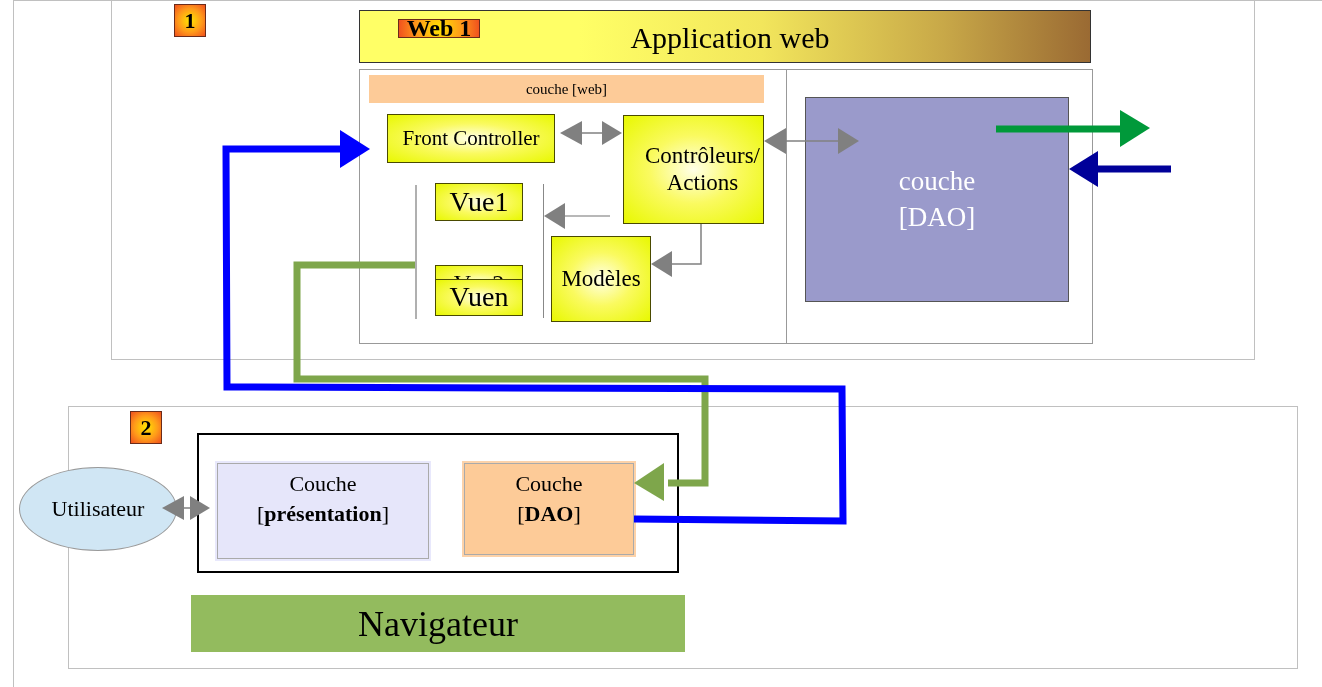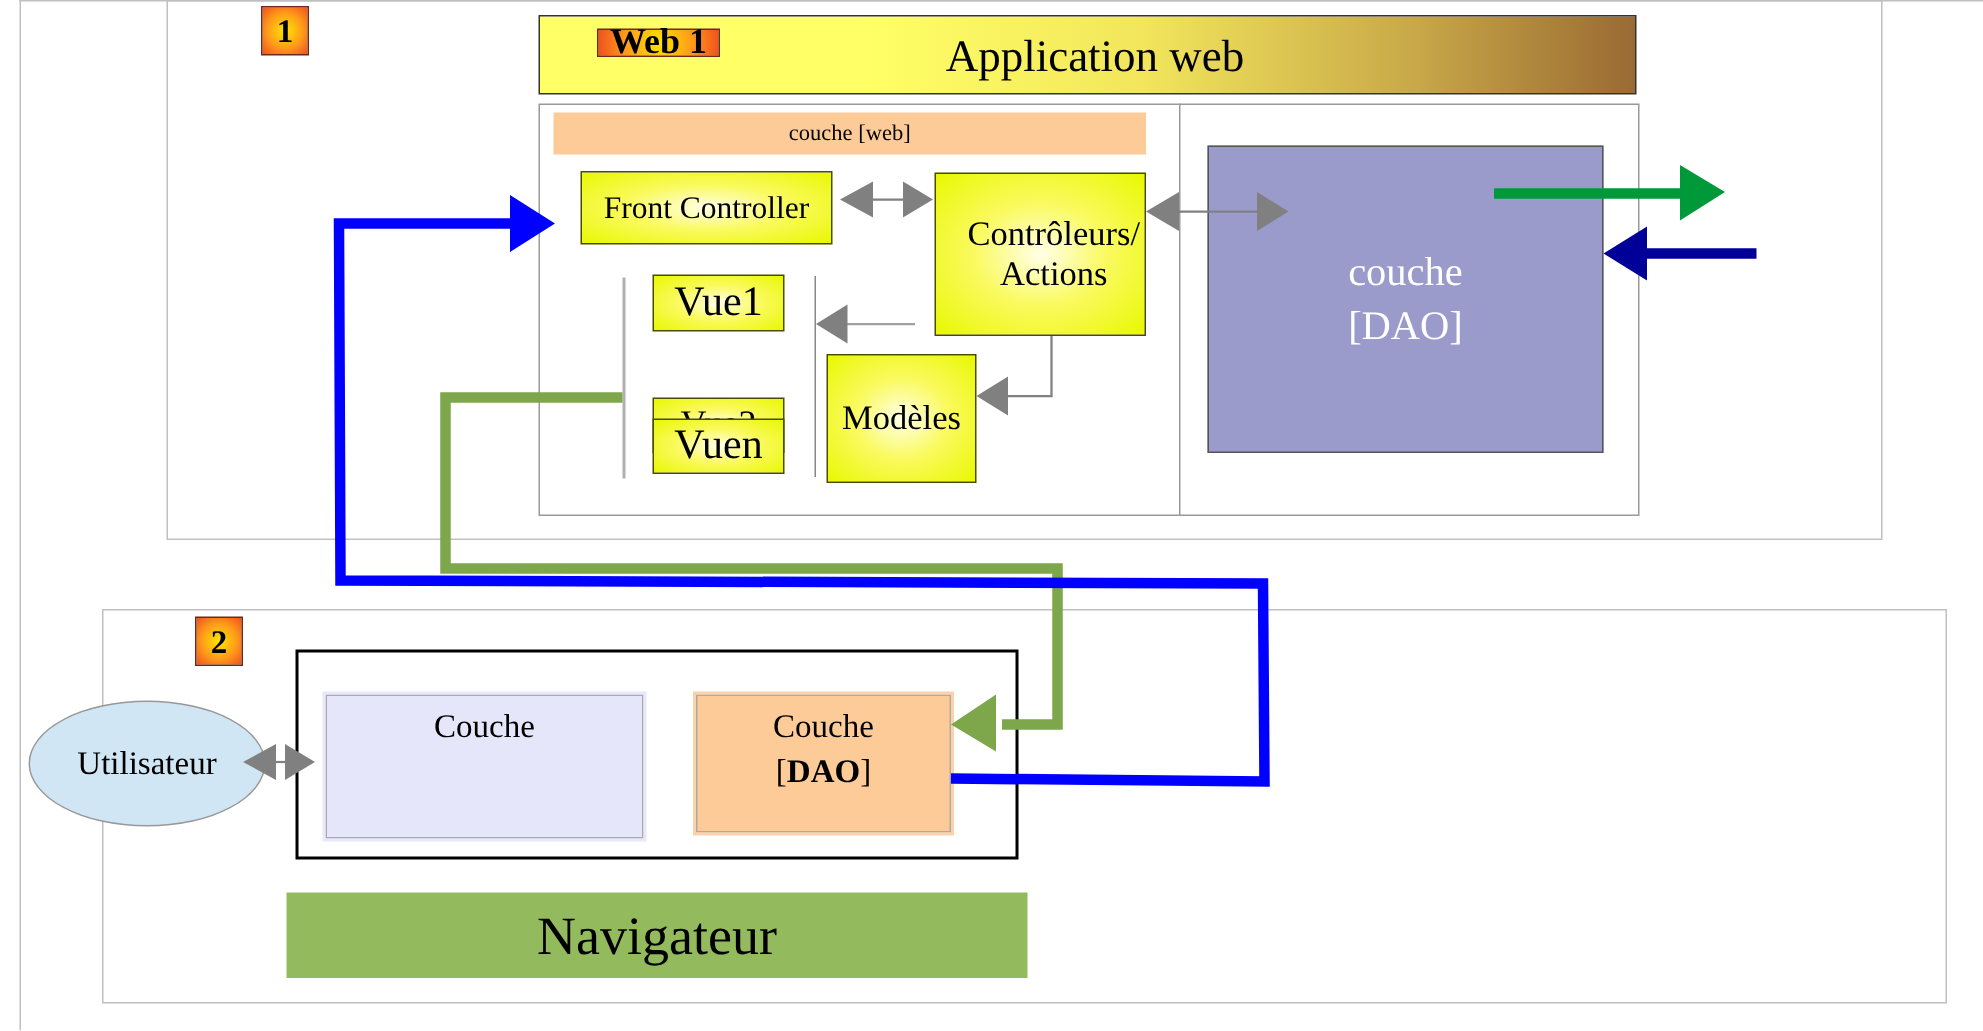--- a/index.html
+++ b/index.html
@@ -78,20 +78,21 @@
 </div>
 
 <div class="abs" style="left:197px;top:433px;width:482px;height:140px;border:2px solid #000;"></div>
 
 <div class="abs center" style="left:19px;top:467px;width:158px;height:84px;border-radius:50%;background:#d0e6f4;border:1px solid #999;font-size:22px;">
   <span>Utilisateur</span>
 </div>
 
 <div class="abs" style="left:217px;top:463px;width:212px;height:96px;background:#e6e6fa;border:1px solid #aaa;outline:2px solid #e8e8fc;text-align:center;font-size:22px;padding-top:5px;line-height:1.35;">
   <div>Couche</div>
+  <div><span>[</span><b>présentation</b><span>]</span></div>
 </div>
 
 <div class="abs" style="left:464px;top:463px;width:170px;height:92px;background:#fdcb98;border:1px solid #aaa;outline:2px solid #fdd2a8;text-align:center;font-size:22px;padding-top:5px;line-height:1.35;">
   <div>Couche</div>
   <div><span>[</span><b>DAO</b><span>]</span></div>
 </div>
 
 <div class="abs center" style="left:191px;top:595px;width:494px;height:57px;background:#93bb5e;font-size:36px;">
   <span>Navigateur</span>
 </div>

